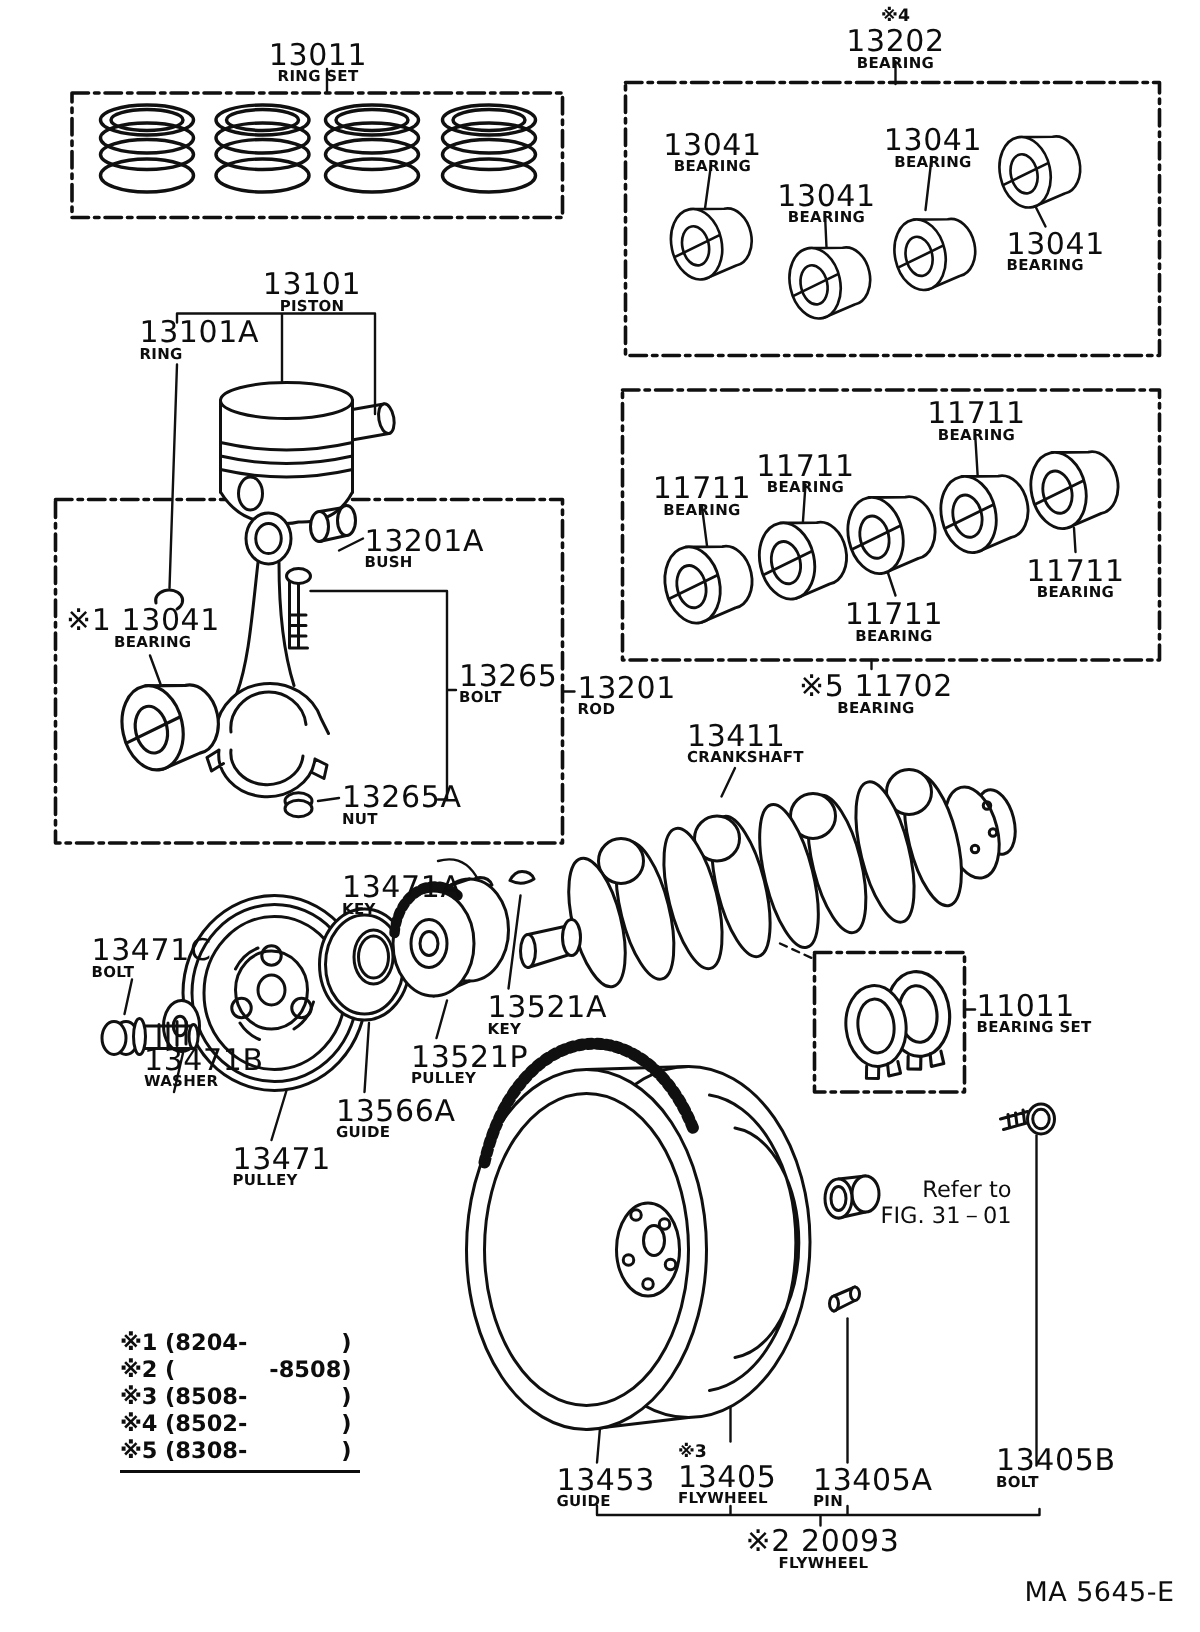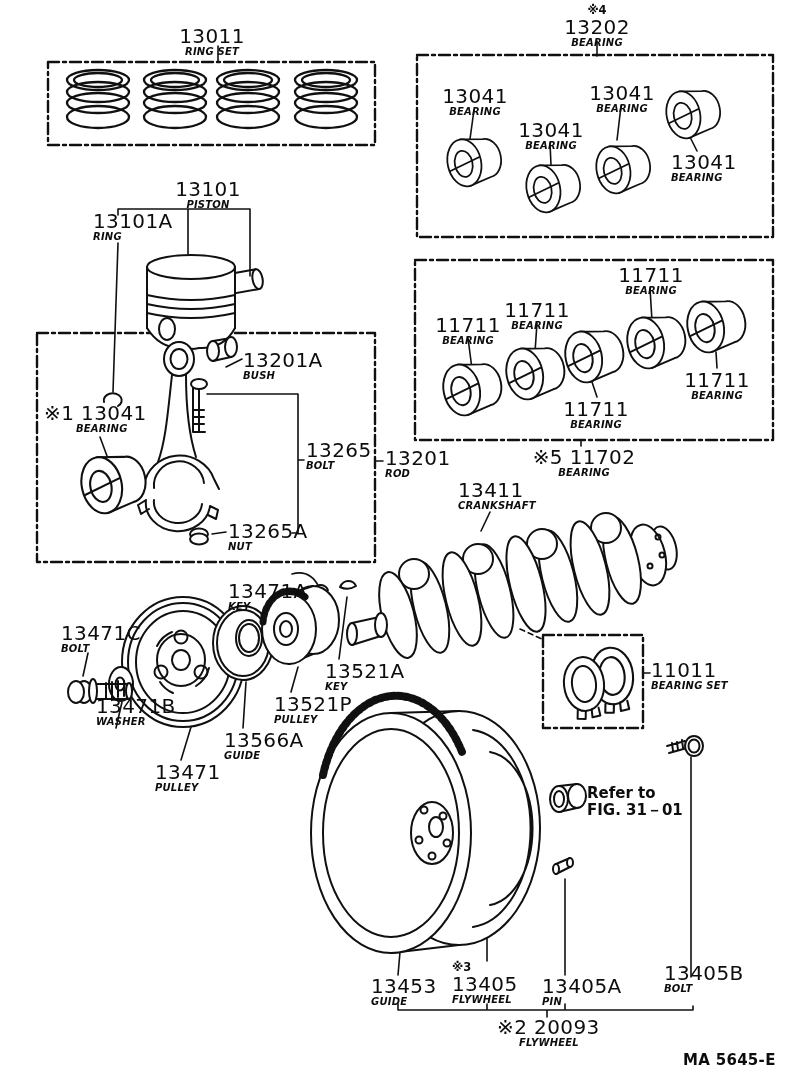--- a/index.html
+++ b/index.html
@@ -2,26 +2,26 @@
 <html><head>
 <meta charset="utf-8">
 <style>
   html,body{margin:0;padding:0;background:#fff;}
   #stage{position:relative;width:800px;height:1088px;background:#fff;overflow:hidden;
          font-family:"DejaVu Sans","Liberation Sans",sans-serif;color:#0d0d0d;}
   #art{position:absolute;left:0;top:0;}
   .lbl{position:absolute;line-height:1.04;white-space:nowrap;}
   .lbl.c{transform:translateX(-50%);text-align:center;}
   .lbl .num{display:block;font-size:20px;font-weight:400;letter-spacing:.4px;}
-  .lbl .cap{display:block;font-size:10px;font-weight:700;letter-spacing:.2px;font-style:italic;}
+  .lbl .cap{display:block;font-size:10px;font-weight:700;letter-spacing:.2px;}
   .lbl .pre{display:block;font-size:11.5px;font-weight:700;}
   .lbl.capind .cap{padding-left:32px;}
   .lbl.capind2 .cap{padding-left:22px;}
-  .note span{display:block;font-size:15px;font-weight:700;line-height:1.15;}
-  .footer-code{position:absolute;font-size:15px;font-weight:700;letter-spacing:.3px;}
+  .note span{display:block;font-size:15px;font-weight:400;line-height:1.15;text-align:right;}
+  .footer-code{position:absolute;font-size:18px;font-weight:400;letter-spacing:.3px;}
   .legend{position:absolute;font-size:15px;font-weight:700;border-bottom:2.5px solid #0d0d0d;
           padding:0 6px 4px 0;min-width:152px;}
   .legend .lrow{white-space:pre;line-height:18px;}
   .legend .lrange{margin-left:5px;}
 </style>
 </head>
 <body>
 
 <div id="stage">
 
@@ -413,16 +413,23 @@
   </div>
   <div class="lbl" style="left:664px;top:963px">
     <span class="num">13405B</span>
     <span class="cap">BOLT</span>
   </div>
   <div class="lbl capind2" style="left:497px;top:1017px">
     <span class="num">※2 20093</span>
     <span class="cap">FLYWHEEL</span>
   </div>
 
+  <div class="legend" style="left:80px;top:886px">
+    <div class="lrow"><span>※1</span><span class="lrange">(8204-            )</span></div>
+    <div class="lrow"><span>※2</span><span class="lrange">(            -8508)</span></div>
+    <div class="lrow"><span>※3</span><span class="lrange">(8508-            )</span></div>
+    <div class="lrow"><span>※4</span><span class="lrange">(8502-            )</span></div>
+    <div class="lrow"><span>※5</span><span class="lrange">(8308-            )</span></div>
+  </div>
 
   <div class="footer-code" style="left:683px;top:1051px">MA 5645-E</div>
 
 </div>
 
 </body></html>

